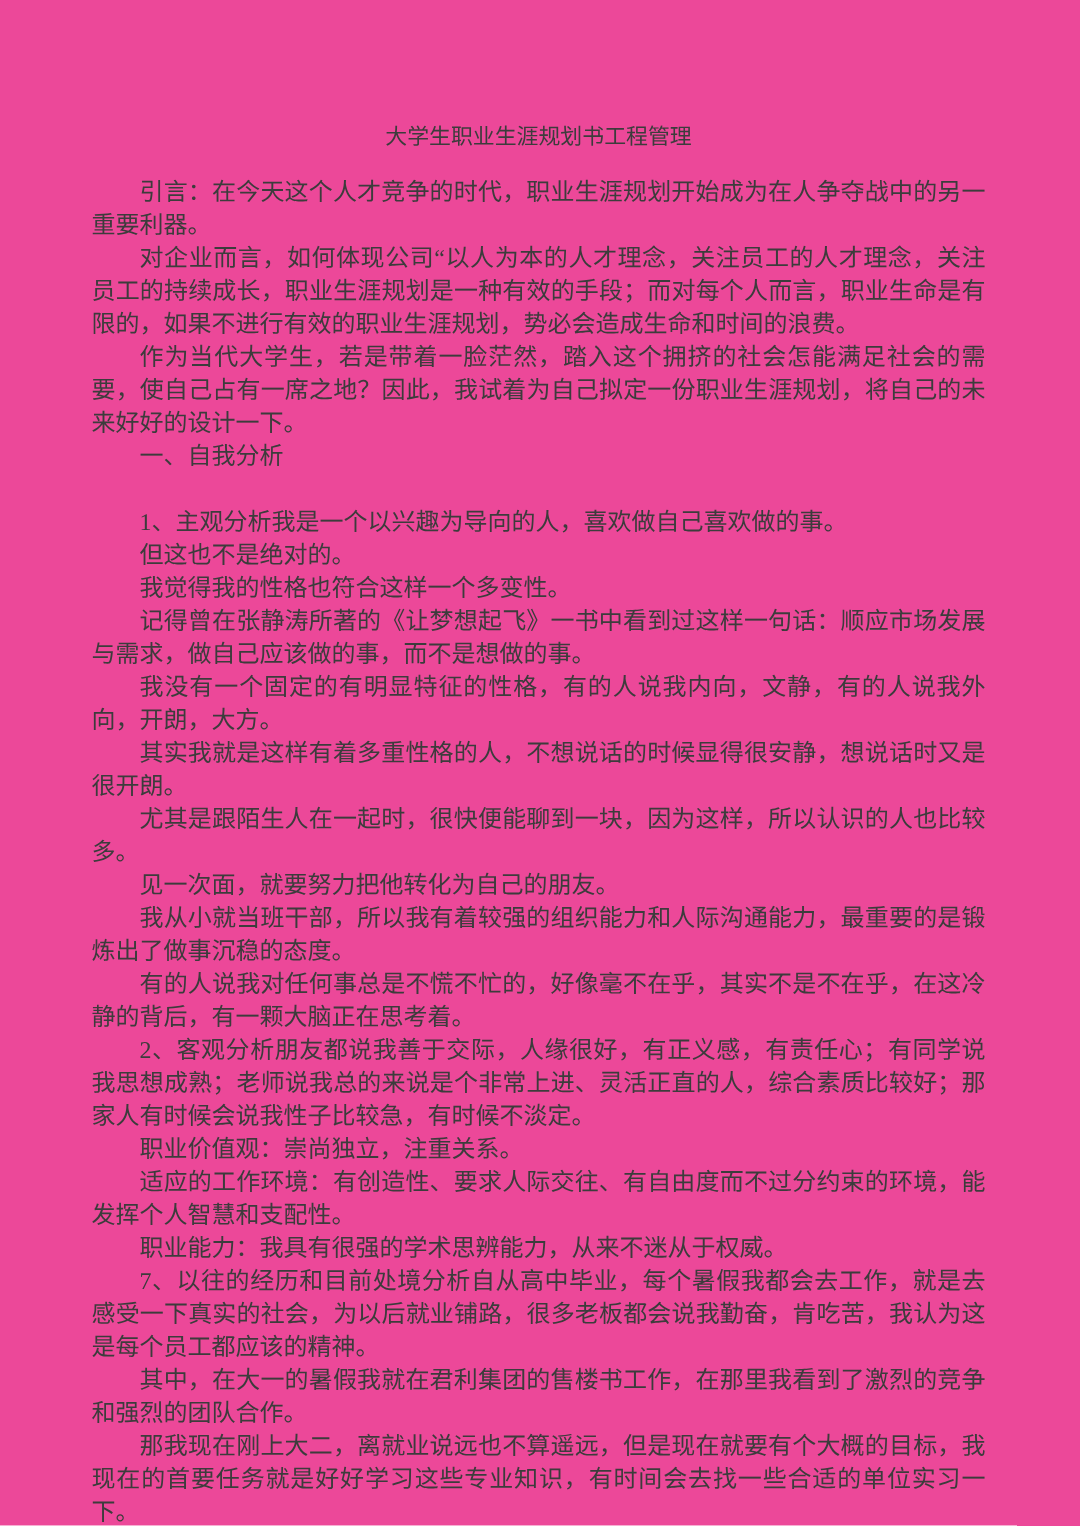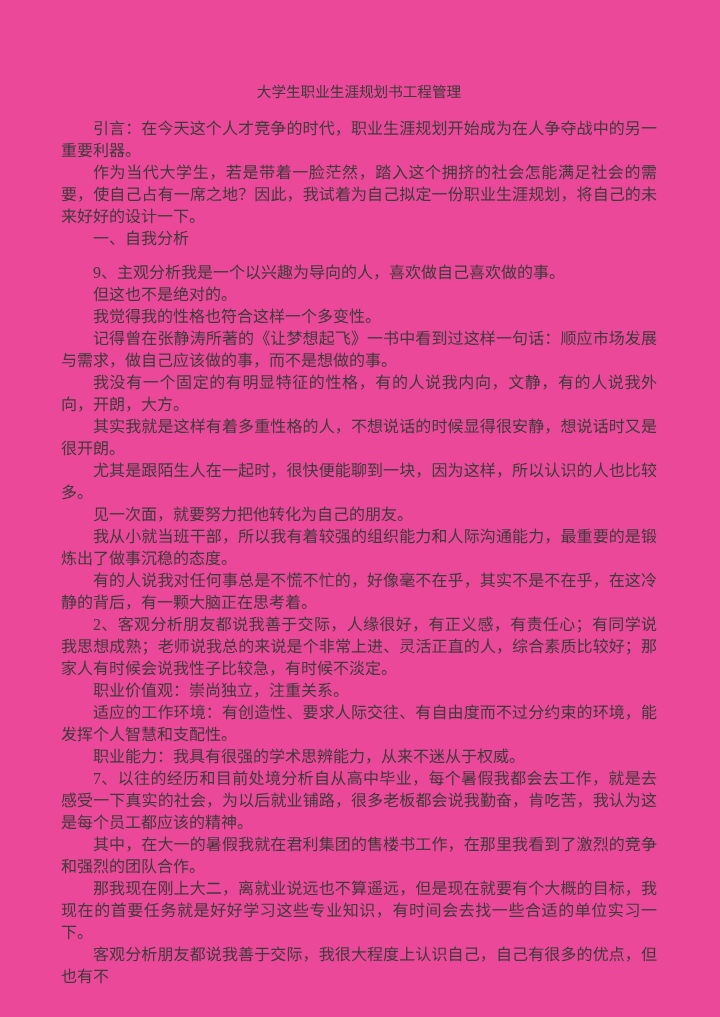--- a/index.html
+++ b/index.html
@@ -32,33 +32,34 @@
   .para {
     margin: 0;
     font-size: 16px;
     line-height: 22px;
     color: #3c3c3c;
     text-align: justify;
     text-indent: 2em;
     word-break: break-all;
   }
   .gap-after {
-    margin-bottom: 12px;
+    margin-bottom: 22px;
   }
 </style>
 </head>
 <body>
 
 <div class="page">
   <div class="content">
     <h1 class="doc-title">大学生职业生涯规划书工程管理</h1>
     <p class="para">引言：在今天这个人才竞争的时代，职业生涯规划开始成为在人争夺战中的另一重要利器。</p>
+    <p class="para">对企业而言，如何体现公司“以人为本的人才理念，关注员工的人才理念，关注员工的持续成长，职业生涯规划是一种有效的手段；而对每个人而言，职业生命是有限的，如果不进行有效的职业生涯规划，势必会造成生命和时间的浪费。</p>
     <p class="para">作为当代大学生，若是带着一脸茫然，踏入这个拥挤的社会怎能满足社会的需要，使自己占有一席之地？因此，我试着为自己拟定一份职业生涯规划，将自己的未来好好的设计一下。</p>
     <p class="para gap-after">一、自我分析</p>
-    <p class="para">9、主观分析我是一个以兴趣为导向的人，喜欢做自己喜欢做的事。</p>
+    <p class="para">1、主观分析我是一个以兴趣为导向的人，喜欢做自己喜欢做的事。</p>
     <p class="para">但这也不是绝对的。</p>
     <p class="para">我觉得我的性格也符合这样一个多变性。</p>
     <p class="para">记得曾在张静涛所著的《让梦想起飞》一书中看到过这样一句话：顺应市场发展与需求，做自己应该做的事，而不是想做的事。</p>
     <p class="para">我没有一个固定的有明显特征的性格，有的人说我内向，文静，有的人说我外向，开朗，大方。</p>
     <p class="para">其实我就是这样有着多重性格的人，不想说话的时候显得很安静，想说话时又是很开朗。</p>
     <p class="para">尤其是跟陌生人在一起时，很快便能聊到一块，因为这样，所以认识的人也比较多。</p>
     <p class="para">见一次面，就要努力把他转化为自己的朋友。</p>
     <p class="para">我从小就当班干部，所以我有着较强的组织能力和人际沟通能力，最重要的是锻炼出了做事沉稳的态度。</p>
     <p class="para">有的人说我对任何事总是不慌不忙的，好像毫不在乎，其实不是不在乎，在这冷静的背后，有一颗大脑正在思考着。</p>
     <p class="para">2、客观分析朋友都说我善于交际，人缘很好，有正义感，有责任心；有同学说我思想成熟；老师说我总的来说是个非常上进、灵活正直的人，综合素质比较好；那家人有时候会说我性子比较急，有时候不淡定。</p>

